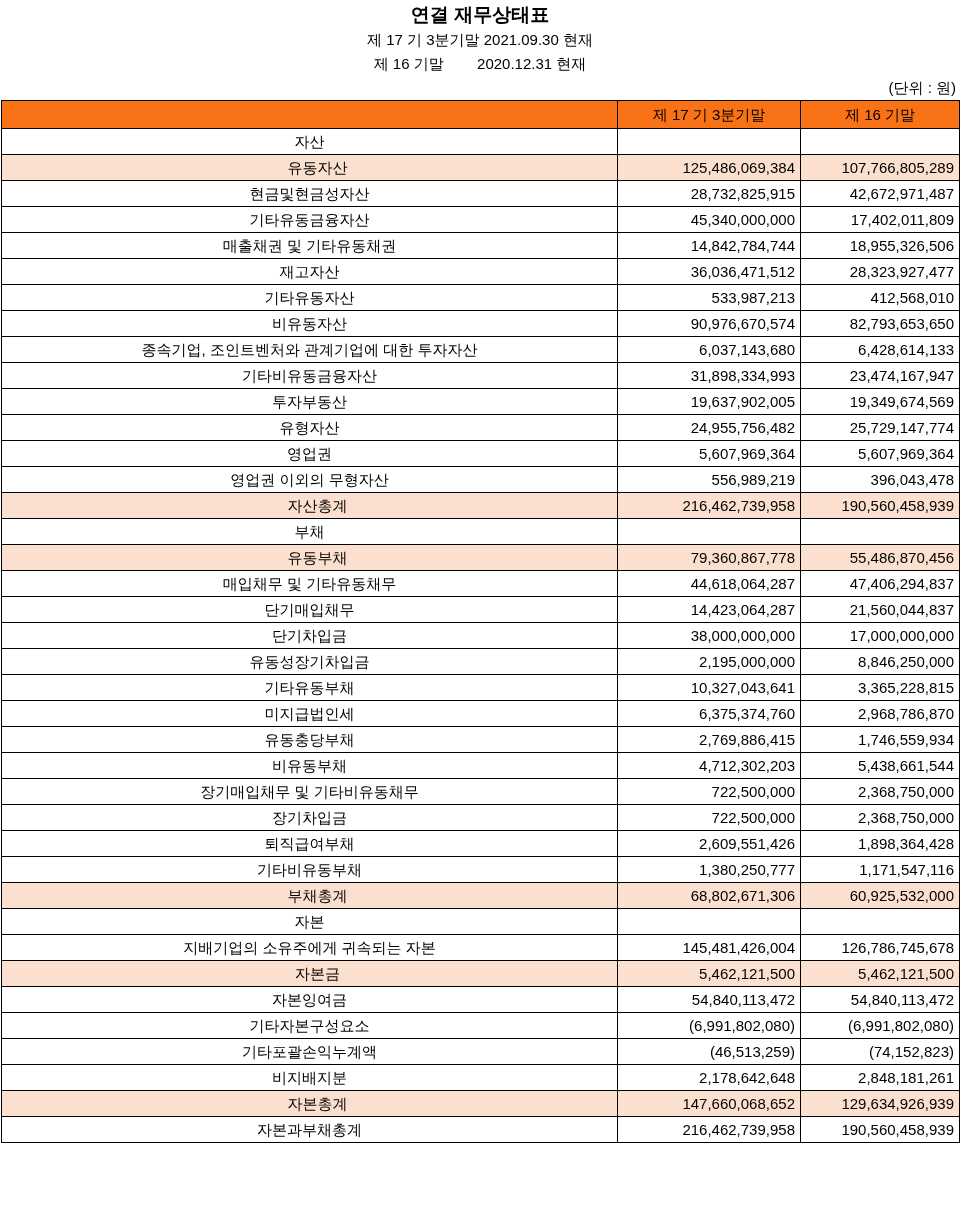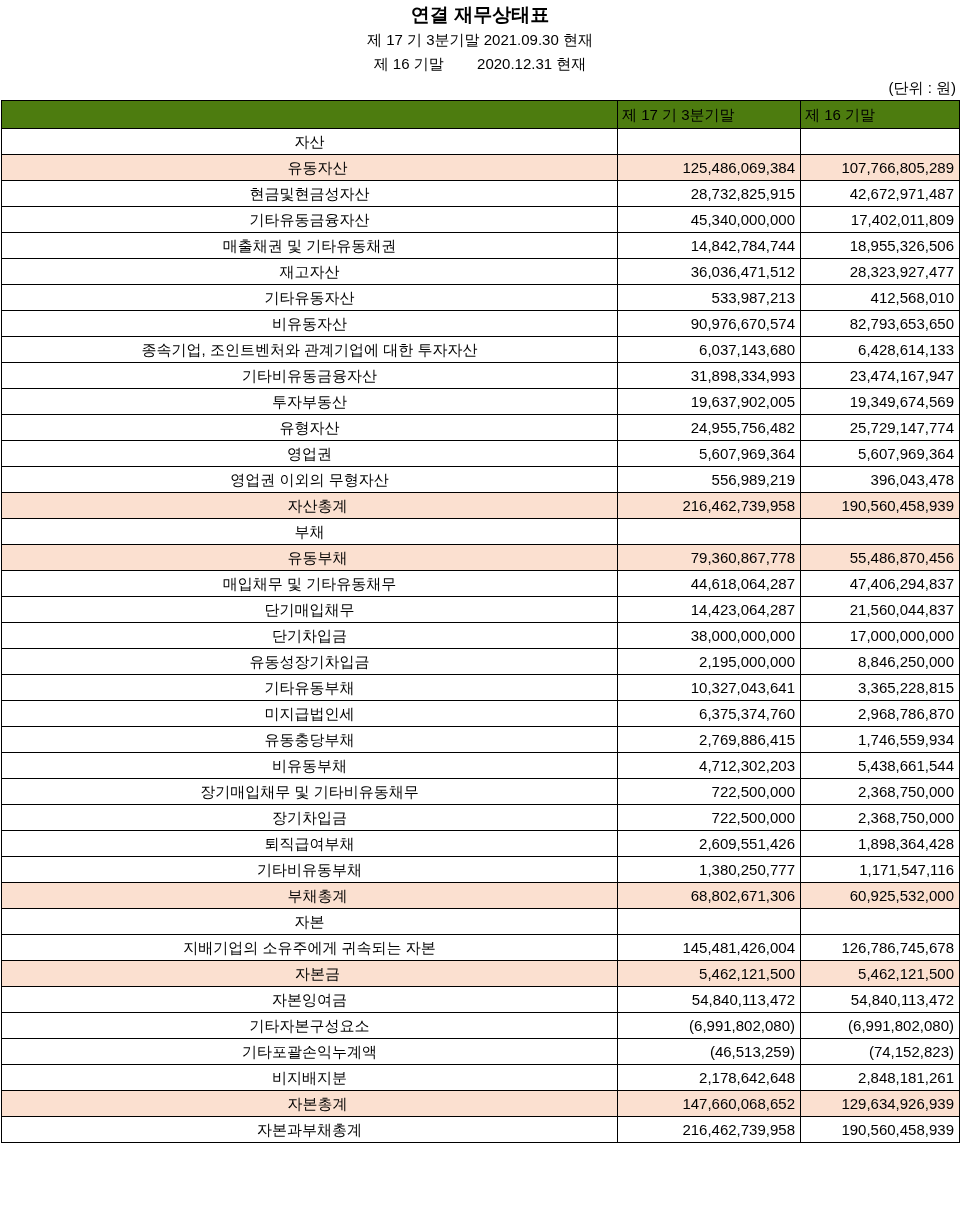--- a/index.html
+++ b/index.html
@@ -70,22 +70,22 @@
     padding: 0 4px;
     font-size: 15px;
     line-height: 25px;
     vertical-align: middle;
     overflow: hidden;
     white-space: nowrap;
     box-sizing: border-box;
   }
 
   .bs-table thead th {
-    background: #4d7c0f;
-    text-align: left;
+    background: #f97316;
+    text-align: center;
     font-weight: normal;
     height: 27px;
     line-height: 27px;
   }
   .bs-table thead th.corner {
     border-left: 1px solid #000000;
   }
 
   td.label {
     text-align: center;

